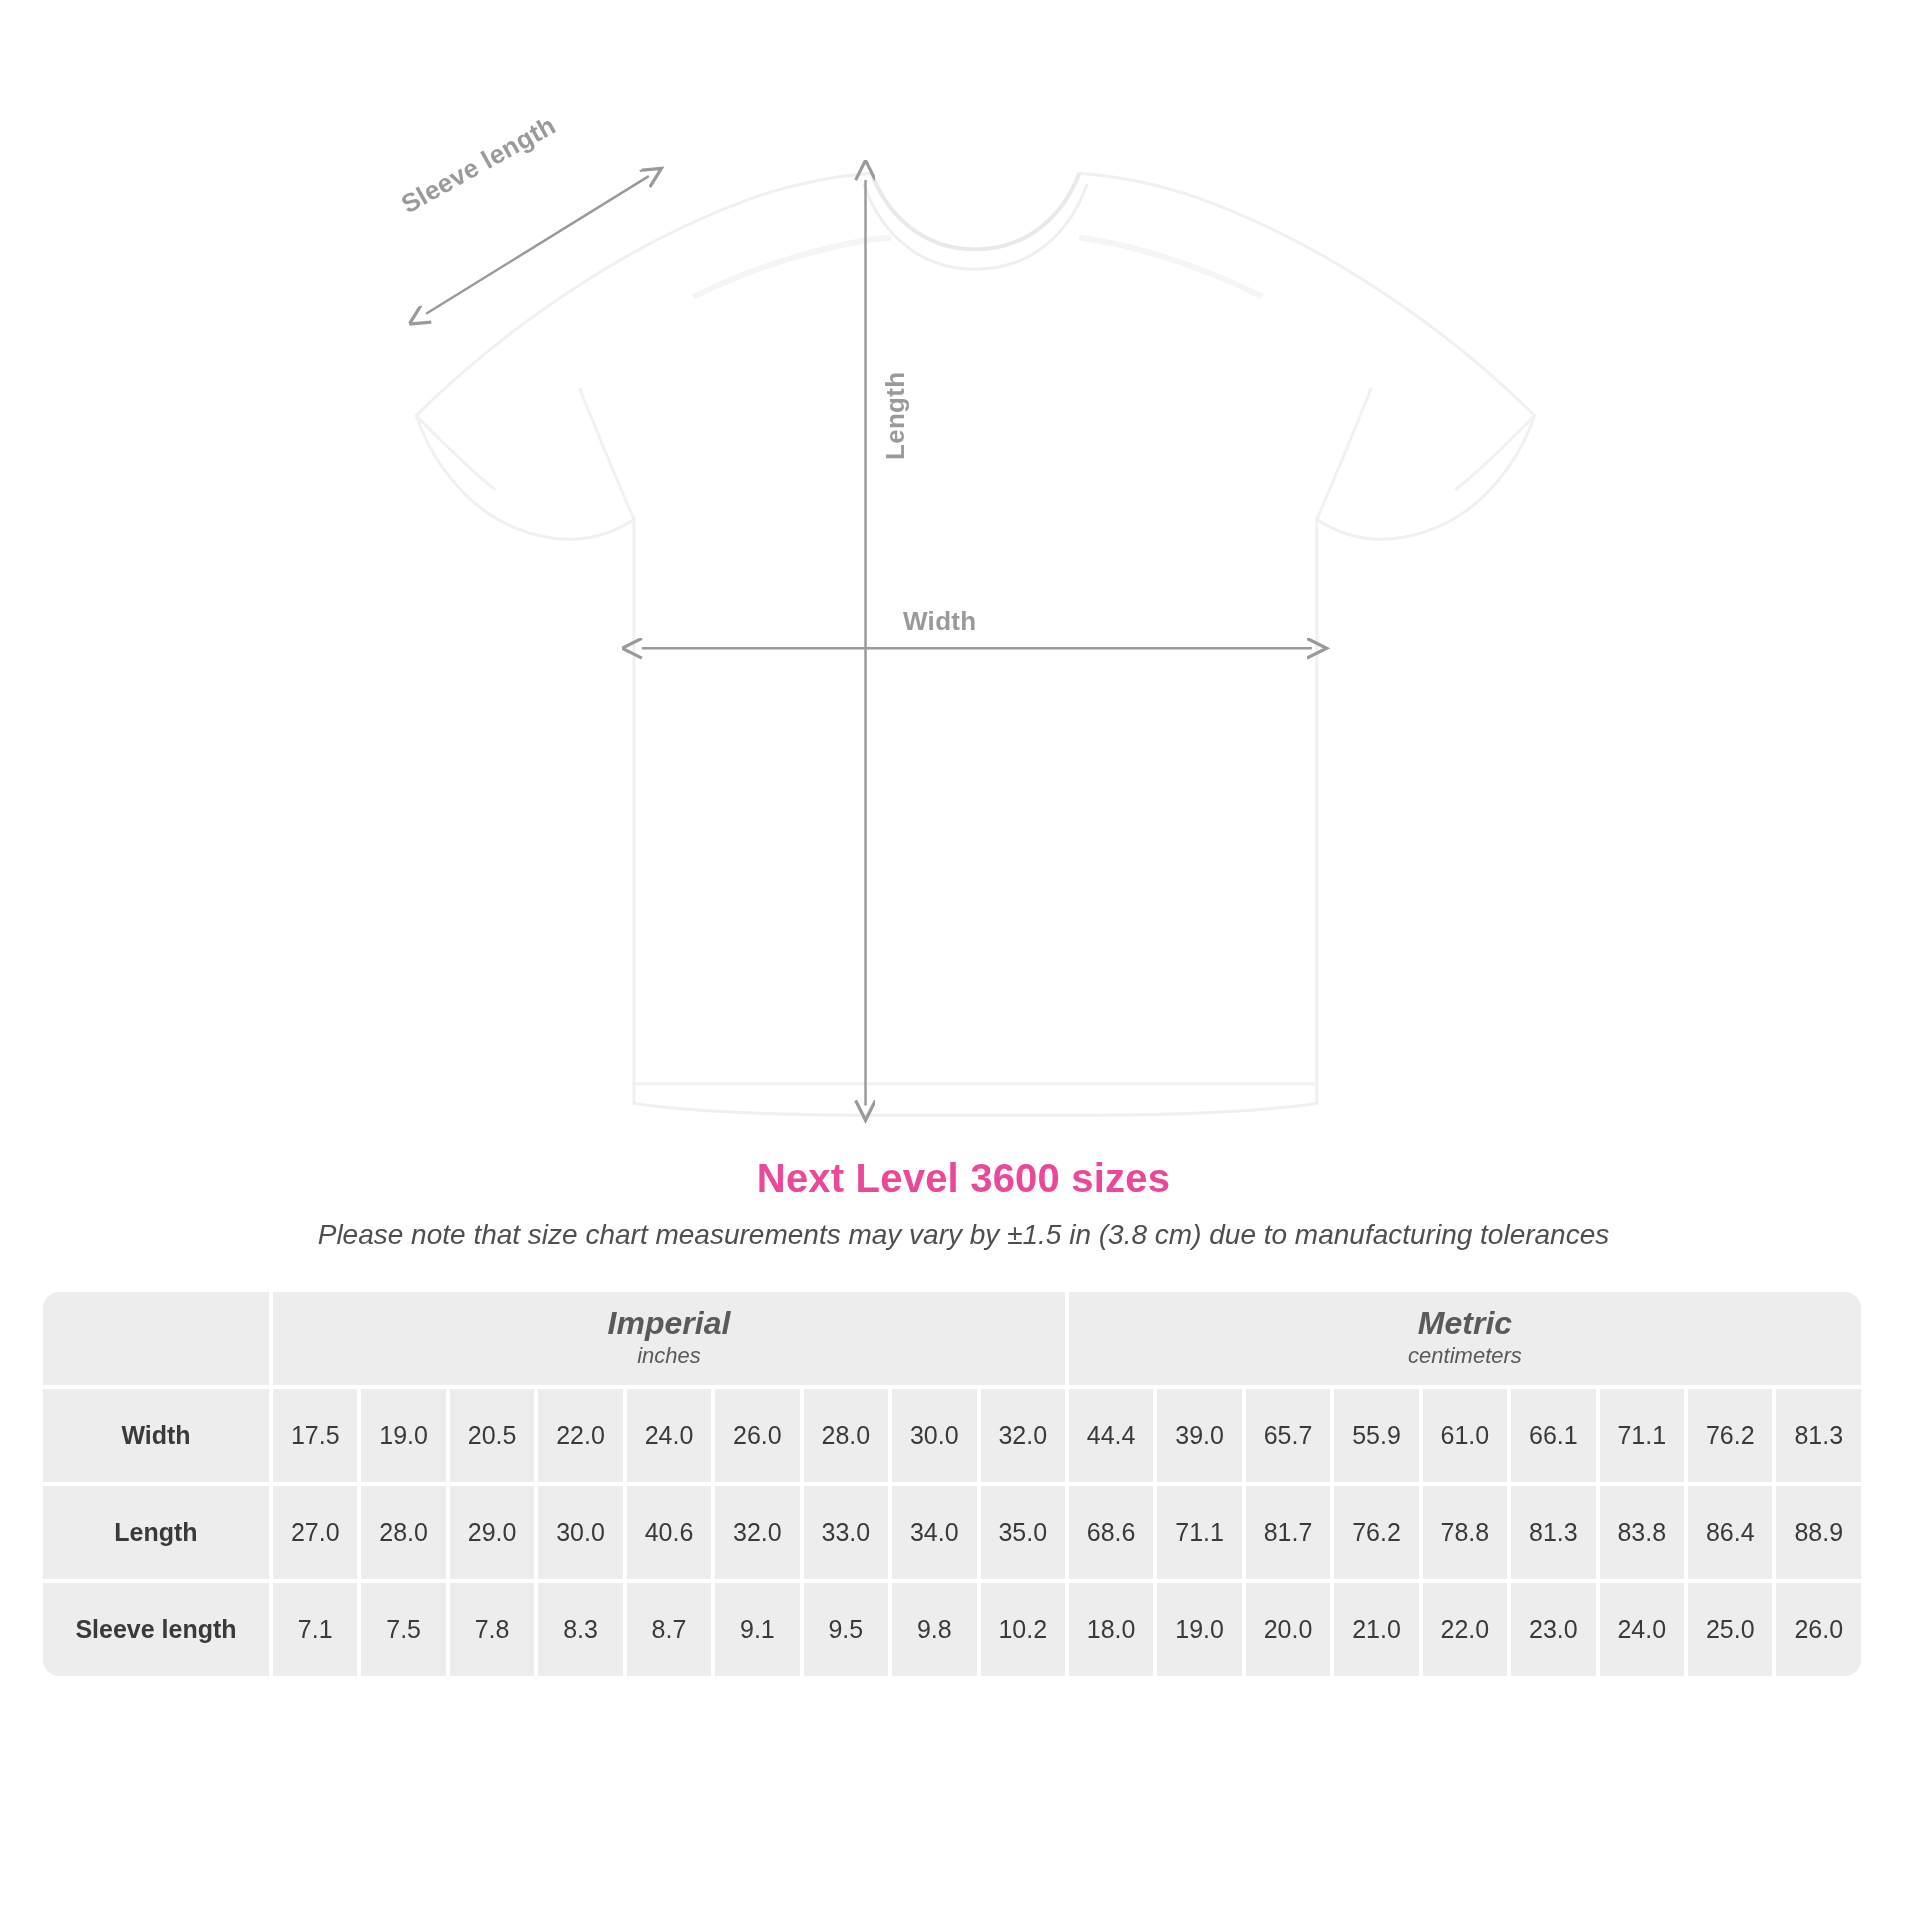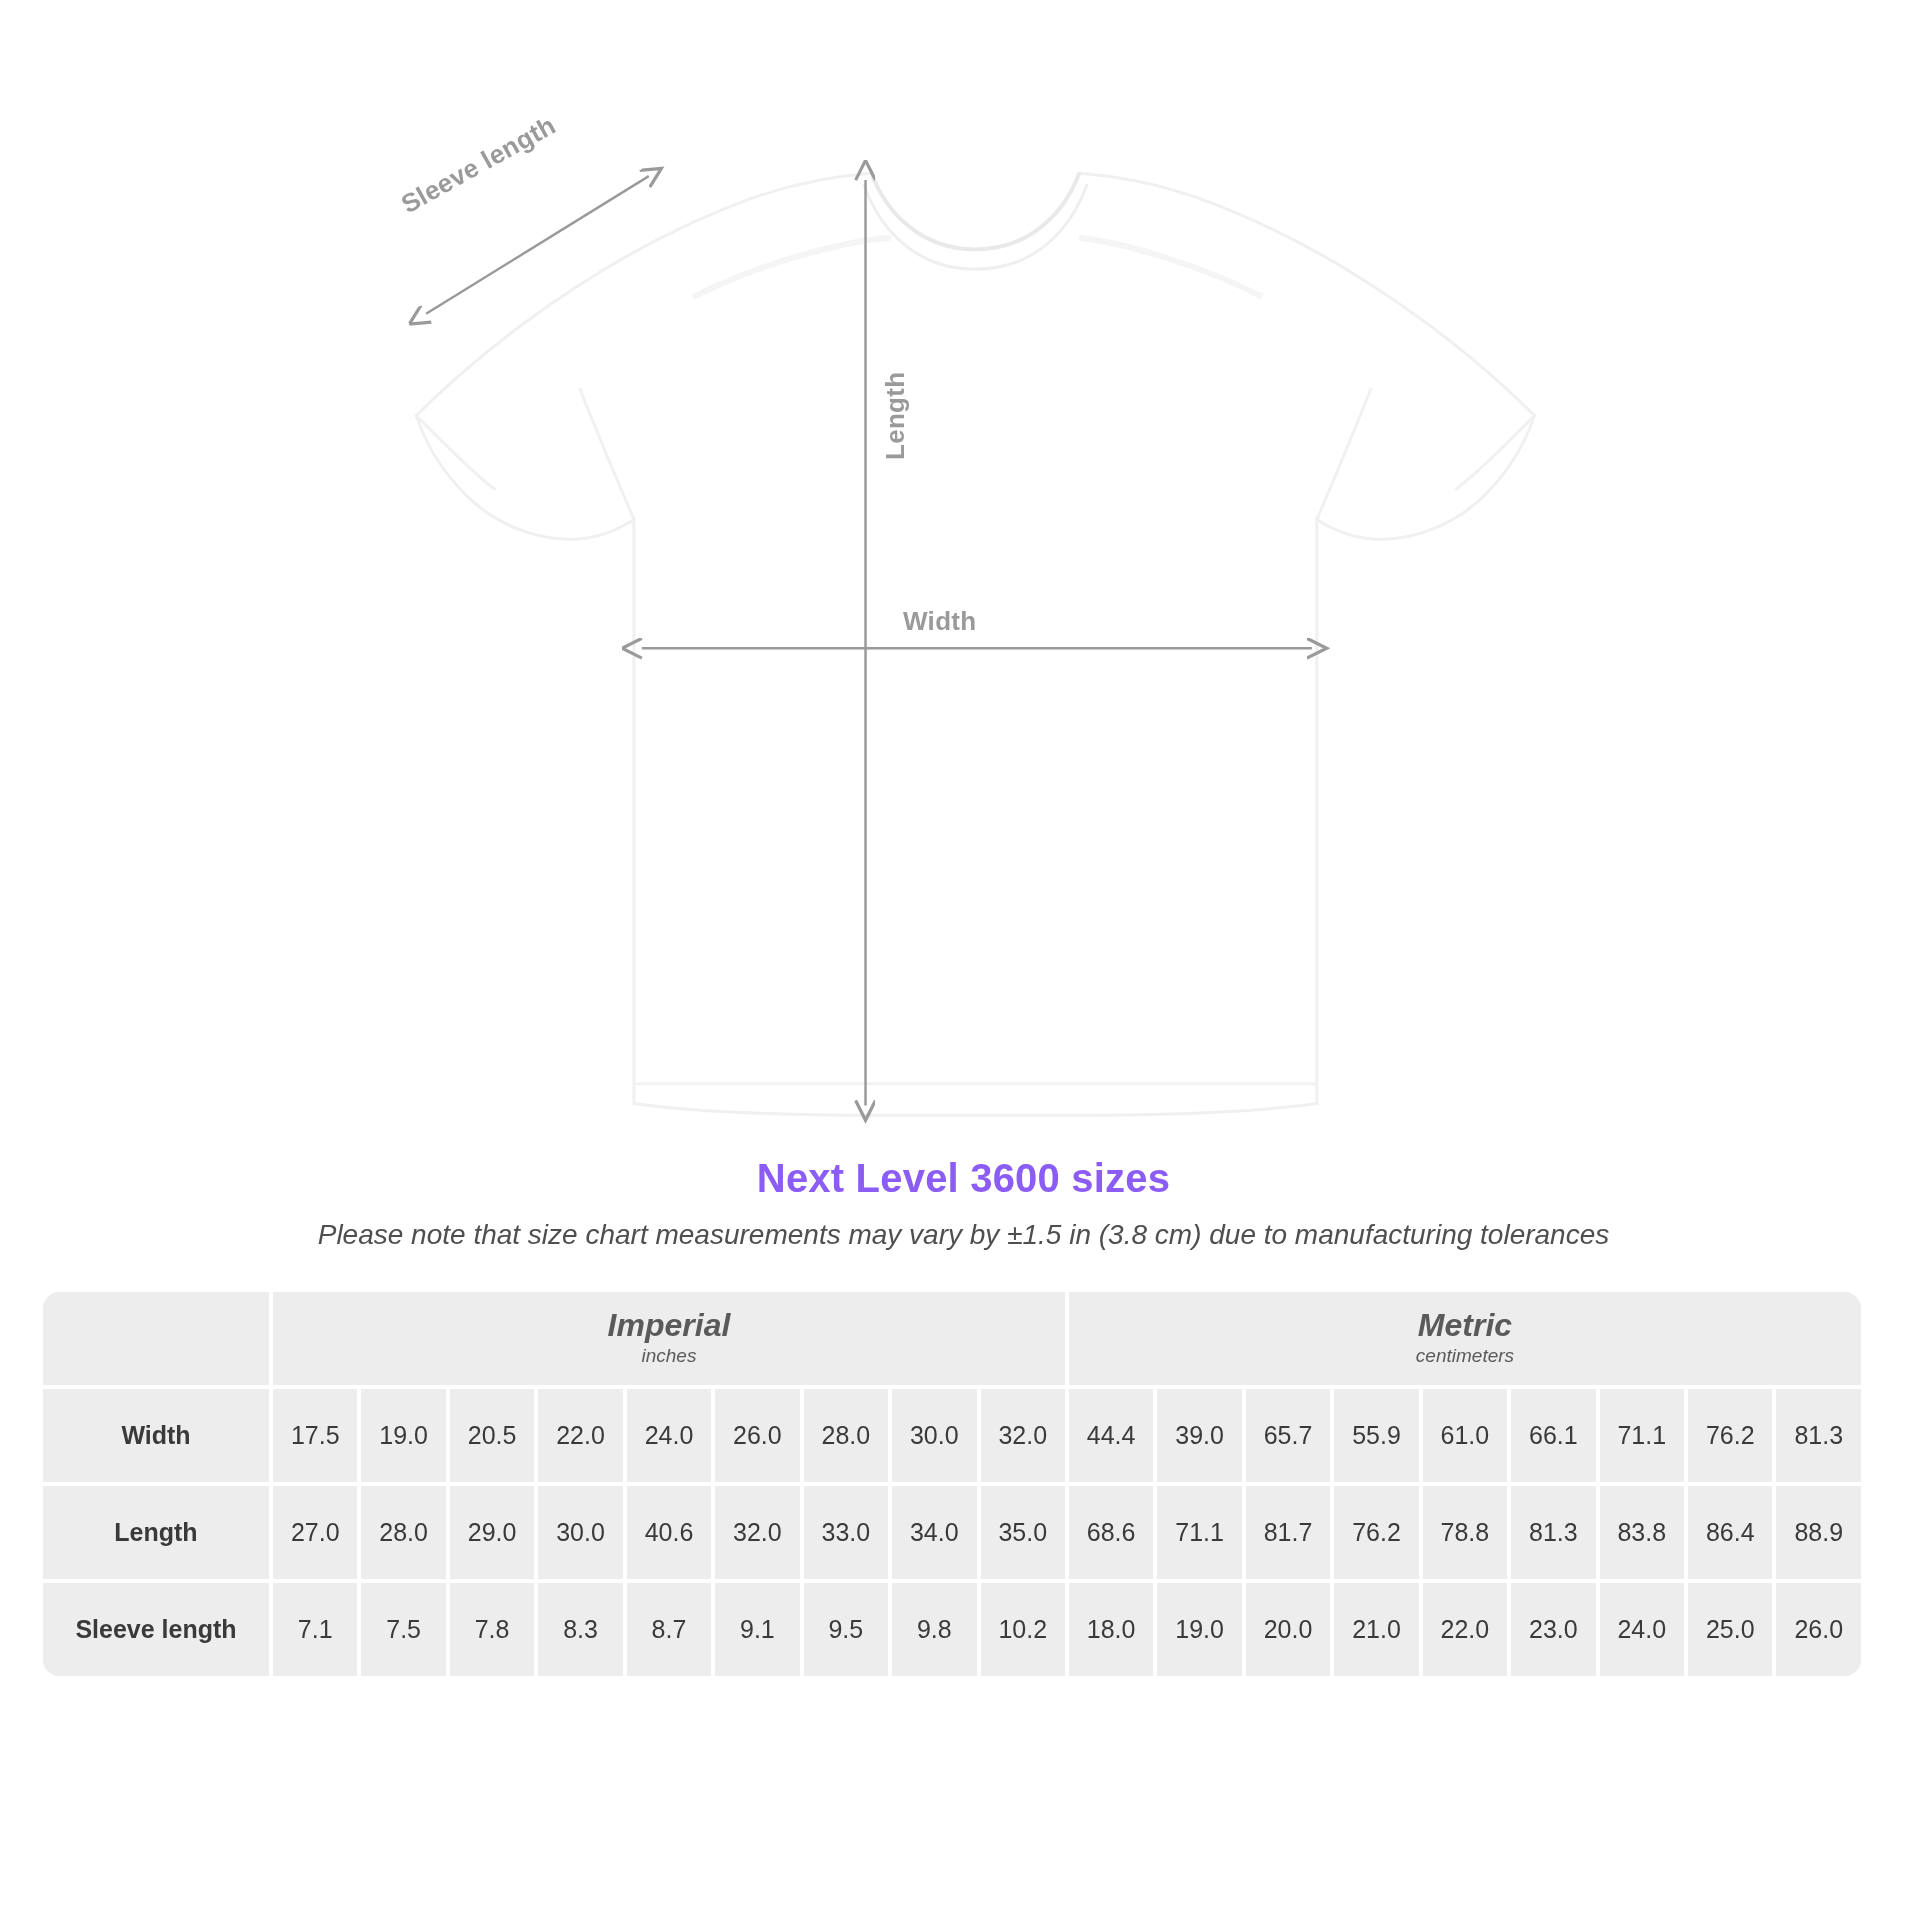--- a/index.html
+++ b/index.html
@@ -49,21 +49,21 @@
   
   #title-block {
     position: absolute;
     left: 0; top: 1156px;
     width: 1927px;
     text-align: center;
   }
   #chart-title {
     font-size: 40px;
     font-weight: bold;
-    color: #8b5cf6;
+    color: #ec4899;
     margin: 0;
     letter-spacing: 0.2px;
   }
   #chart-note {
     margin-top: 18px;
     font-size: 28px;
     font-style: italic;
     color: #4f4f4f;
   }
 
@@ -95,21 +95,21 @@
     border-top-left-radius: 0;
   }
   .sys-title {
     font-size: 32px;
     font-weight: bold;
     font-style: italic;
     color: #5a5a5a;
     line-height: 1.1;
   }
   .sys-sub {
-    font-size: 19px;
+    font-size: 22px;
     font-style: italic;
     color: #5a5a5a;
     line-height: 1.4;
   }
   .corner-cell { background: #ededed; }
   .head-row td {
     font-weight: bold;
     color: #4a4a4a;
     font-size: 25px;
     height: 91px;

